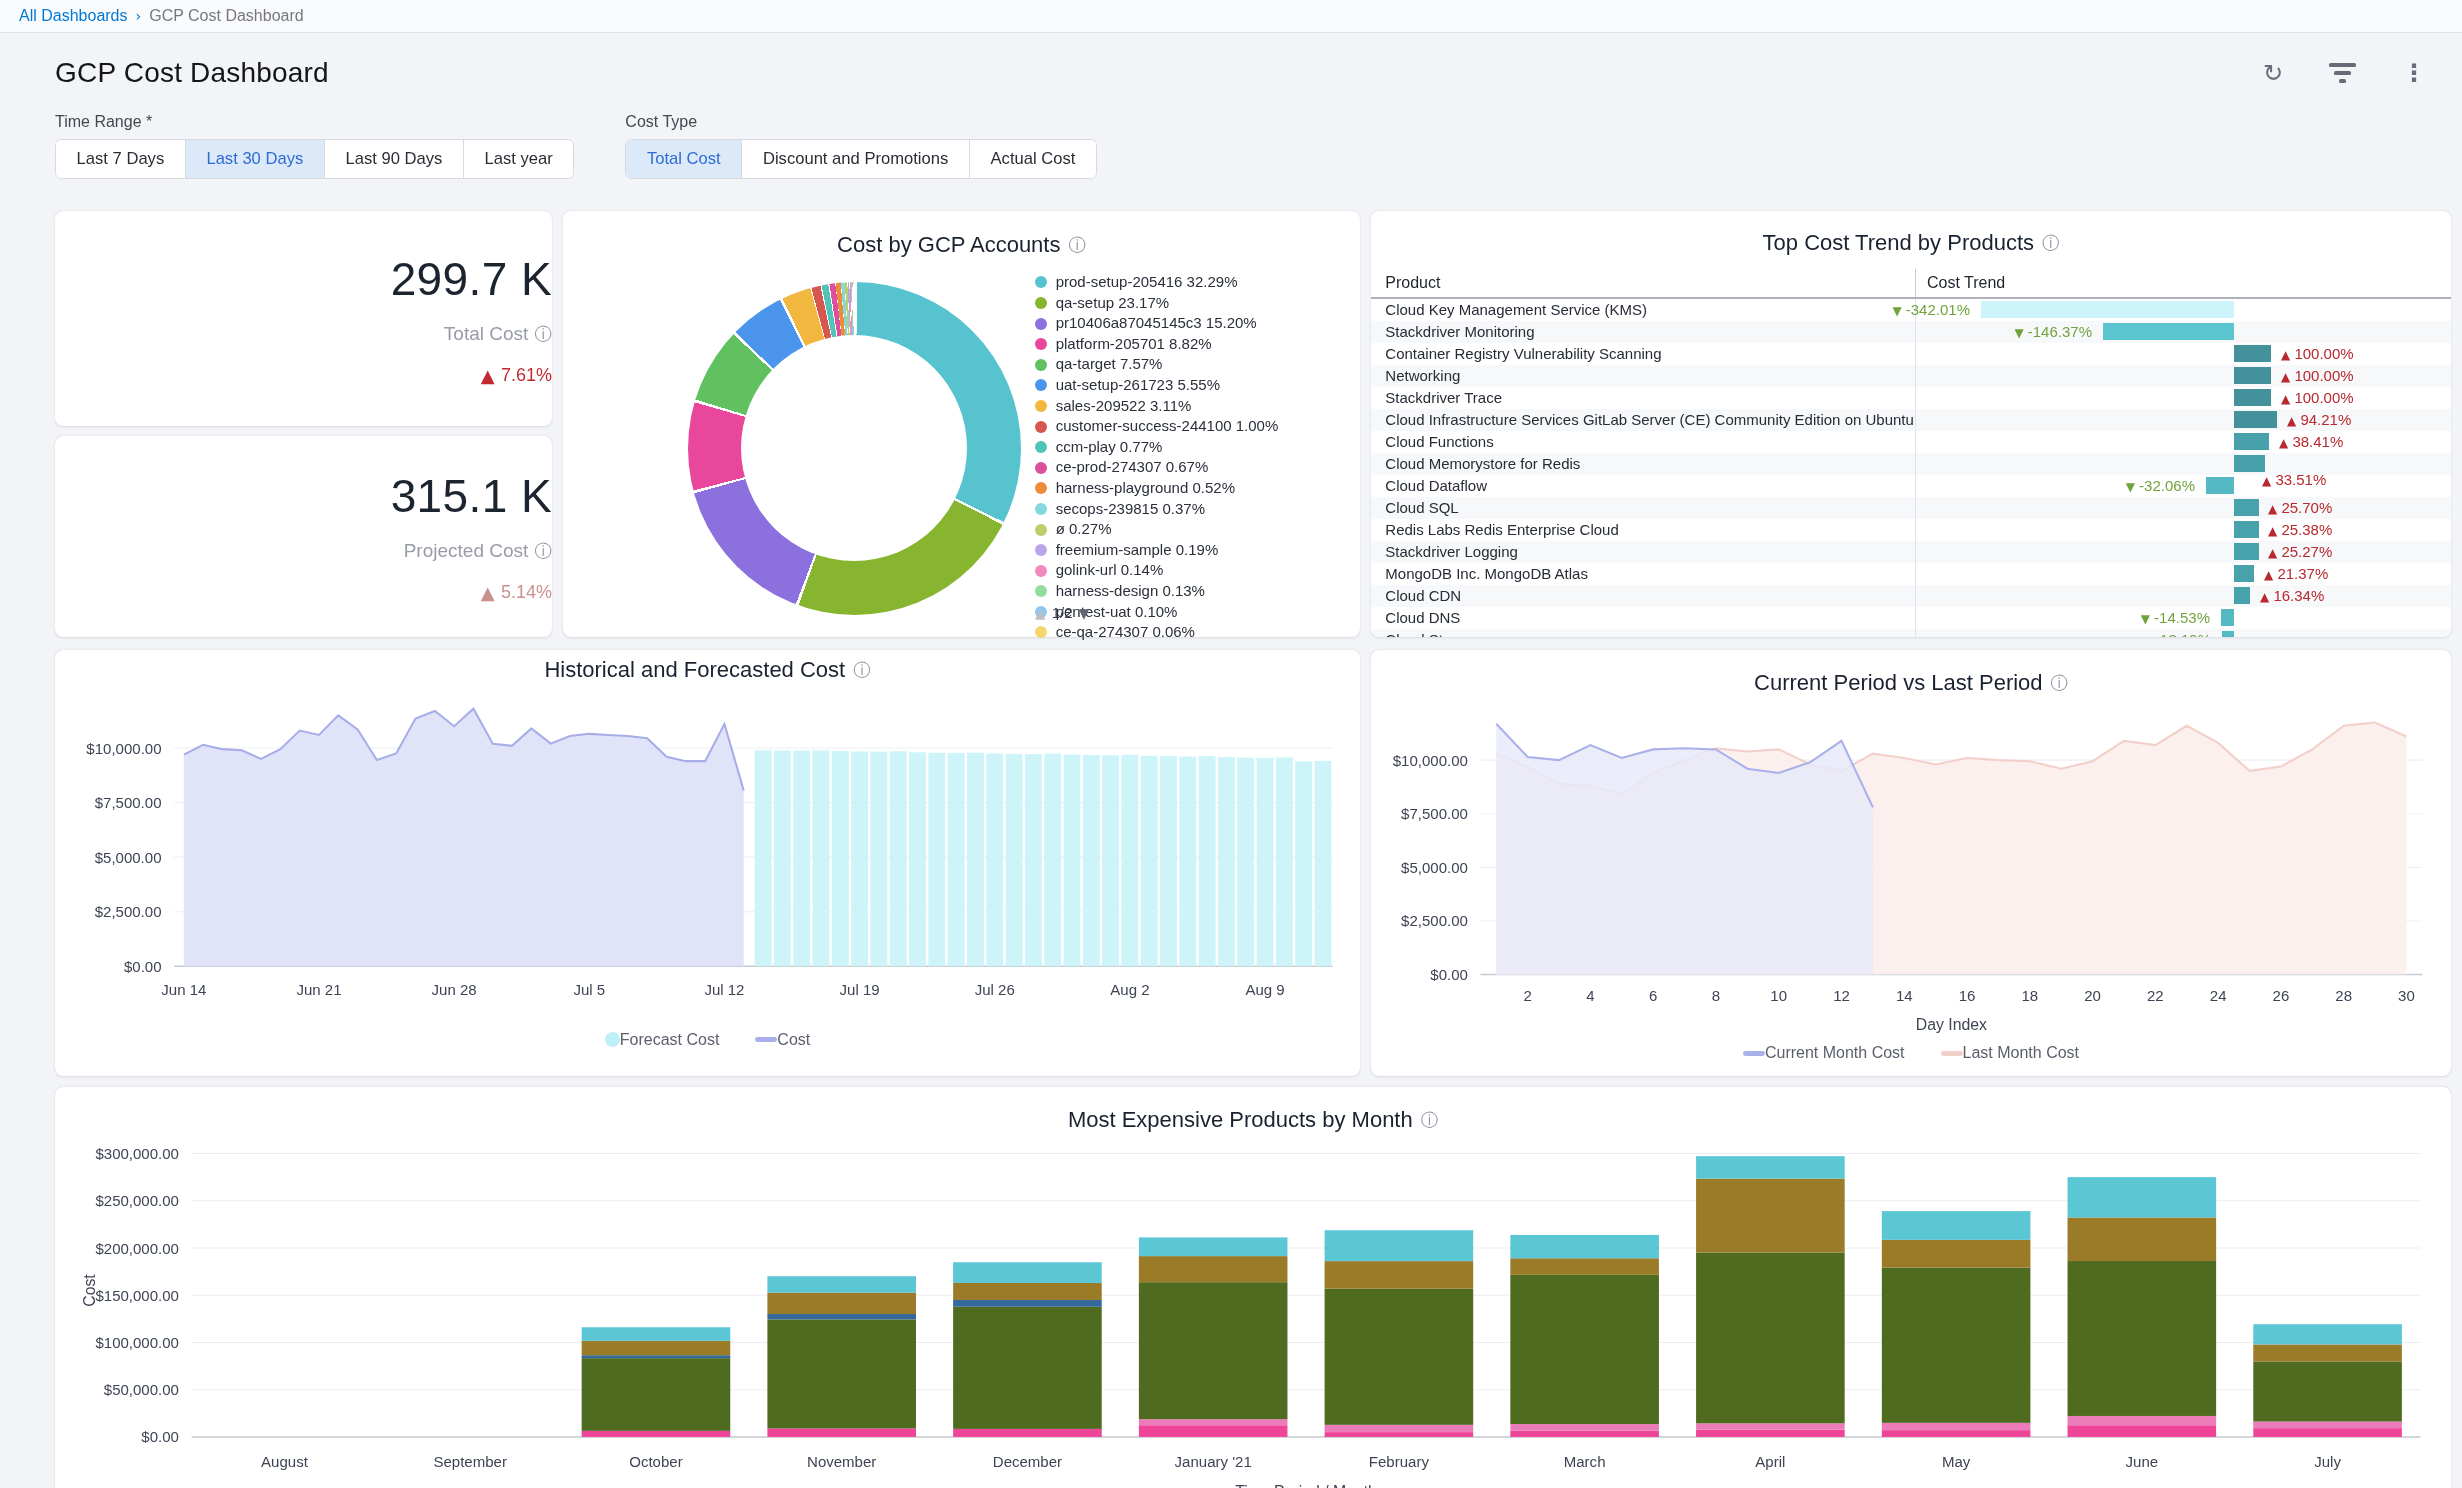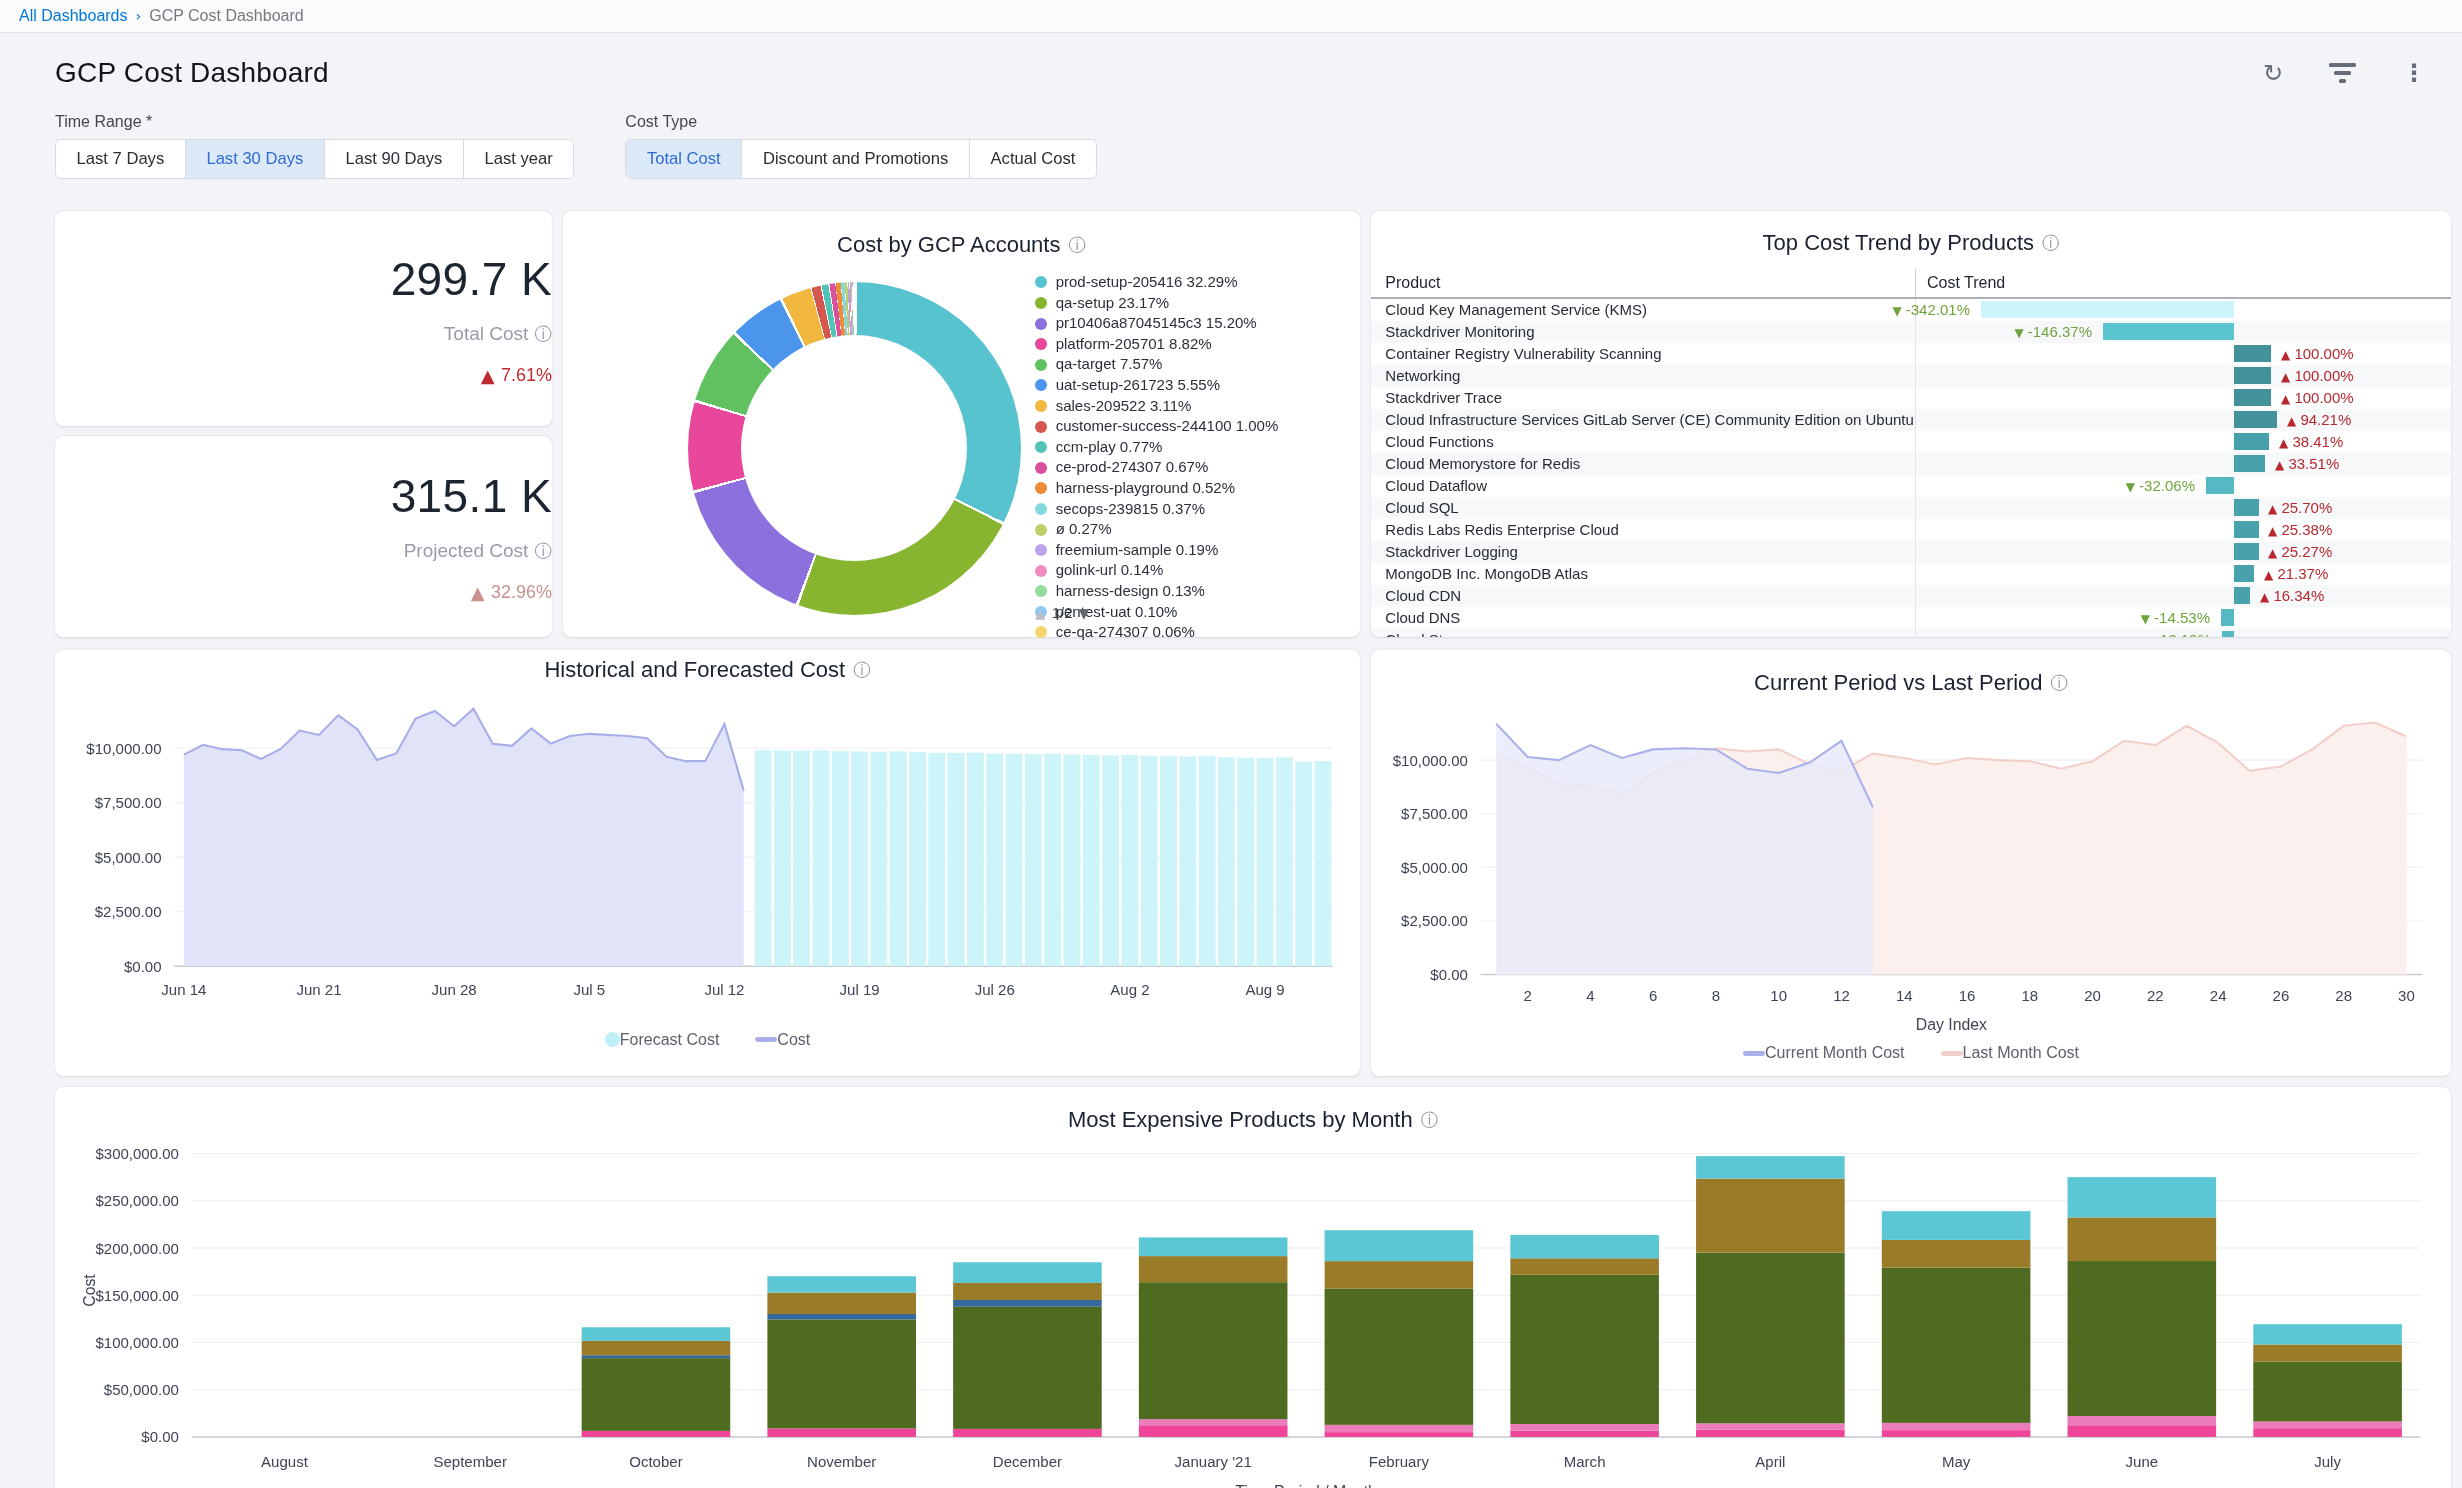--- a/index.html
+++ b/index.html
@@ -139,21 +139,21 @@
         </div>
       </div>
       <div class="card kpi">
         <div class="kpi-value">315.1 K</div>
         <div class="kpi-label">
             <span>Projected Cost</span>
             <span class="info icon-font">ⓘ</span>
           </div>
         <div class="kpi-trend" id="kpi-trend-1" style="color: rgb(201, 144, 142);">
           <span class="icon-font">▲</span>
-          <span>32.96%</span>
+          <span>5.14%</span>
         </div>
       </div>
     </div>
 
     <div class="card donut-card">
       <div class="card-title">
           <span>Cost by GCP Accounts</span>
           <span class="info icon-font">ⓘ</span>
         </div>
       <div class="donut" id="donut" style="background: conic-gradient(rgb(255, 255, 255) 0deg, rgb(255, 255, 255) 1deg, rgb(87, 195, 207) 1deg, rgb(87, 195, 207) 116.244deg, rgb(255, 255, 255) 116.244deg, rgb(255, 255, 255) 117.244deg, rgb(135, 181, 47) 117.244deg, rgb(135, 181, 47) 199.656deg, rgb(255, 255, 255) 199.656deg, rgb(255, 255, 255) 200.656deg, rgb(139, 112, 222) 200.656deg, rgb(139, 112, 222) 254.376deg, rgb(255, 255, 255) 254.376deg, rgb(255, 255, 255) 255.376deg, rgb(232, 71, 155) 255.376deg, rgb(232, 71, 155) 286.128deg, rgb(255, 255, 255) 286.128deg, rgb(255, 255, 255) 287.128deg, rgb(97, 193, 97) 287.128deg, rgb(97, 193, 97) 313.38deg, rgb(255, 255, 255) 313.38deg, rgb(255, 255, 255) 314.38deg, rgb(75, 150, 236) 314.38deg, rgb(75, 150, 236) 333.36deg, rgb(255, 255, 255) 333.36deg, rgb(255, 255, 255) 334.36deg, rgb(242, 183, 62) 334.36deg, rgb(242, 183, 62) 344.556deg, rgb(255, 255, 255) 344.556deg, rgb(255, 255, 255) 344.956deg, rgb(214, 87, 79) 344.956deg, rgb(214, 87, 79) 348.156deg, rgb(255, 255, 255) 348.156deg, rgb(255, 255, 255) 348.556deg, rgb(79, 196, 183) 348.556deg, rgb(79, 196, 183) 350.928deg, rgb(255, 255, 255) 350.928deg, rgb(255, 255, 255) 351.328deg, rgb(218, 79, 158) 351.328deg, rgb(218, 79, 158) 353.34deg, rgb(255, 255, 255) 353.34deg, rgb(255, 255, 255) 353.46deg, rgb(238, 139, 54) 353.46deg, rgb(238, 139, 54) 355.212deg, rgb(255, 255, 255) 355.212deg, rgb(255, 255, 255) 355.332deg, rgb(132, 216, 222) 355.332deg, rgb(132, 216, 222) 356.544deg, rgb(255, 255, 255) 356.544deg, rgb(255, 255, 255) 356.664deg, rgb(189, 207, 107) 356.664deg, rgb(189, 207, 107) 357.516deg, rgb(255, 255, 255) 357.516deg, rgb(255, 255, 255) 357.636deg, rgb(188, 164, 234) 357.636deg, rgb(188, 164, 234) 358.2deg, rgb(255, 255, 255) 358.2deg, rgb(255, 255, 255) 358.32deg, rgb(240, 139, 190) 358.32deg, rgb(240, 139, 190) 358.704deg, rgb(255, 255, 255) 358.704deg, rgb(255, 255, 255) 358.824deg, rgb(147, 221, 156) 358.824deg, rgb(147, 221, 156) 359.172deg, rgb(255, 255, 255) 359.172deg, rgb(255, 255, 255) 359.292deg, rgb(144, 199, 240) 359.292deg, rgb(144, 199, 240) 359.532deg, rgb(255, 255, 255) 359.532deg, rgb(255, 255, 255) 359.652deg, rgb(245, 214, 110) 359.652deg, rgb(245, 214, 110) 359.748deg, rgb(255, 255, 255) 359.748deg, rgb(255, 255, 255) 360deg);">
@@ -296,21 +296,21 @@
             <div class="tt-p">Cloud Functions</div>
             <div class="tt-t">
               <div class="tt-bar" style="background: rgb(71, 160, 170); width: 35px; left: 318px;"></div>
               <span class="tt-pct pct-up" style="left: 363px;"><span class="arr icon-font">▲</span> 38.41%</span>
             </div>
           </div>
           <div class="tt-row alt">
             <div class="tt-p">Cloud Memorystore for Redis</div>
             <div class="tt-t">
               <div class="tt-bar" style="background: rgb(71, 160, 170); width: 31px; left: 318px;"></div>
-              <span class="tt-pct pct-up" style="left: 359px;"><span class="arr icon-font">▲</span> 33.51%</span>
+              <span class="tt-pct pct-up" style="left: 346px; margin-top: 16px;"><span class="arr icon-font">▲</span> 33.51%</span>
             </div>
           </div>
           <div class="tt-row">
             <div class="tt-p">Cloud Dataflow</div>
             <div class="tt-t">
               <div class="tt-bar" style="background: rgb(85, 185, 195); width: 28px; left: 290px;"></div>
               <span class="tt-pct pct-dn" style="right: 256px;"><span class="arr icon-font">▼</span> -32.06%</span>
             </div>
           </div>
           <div class="tt-row alt">

